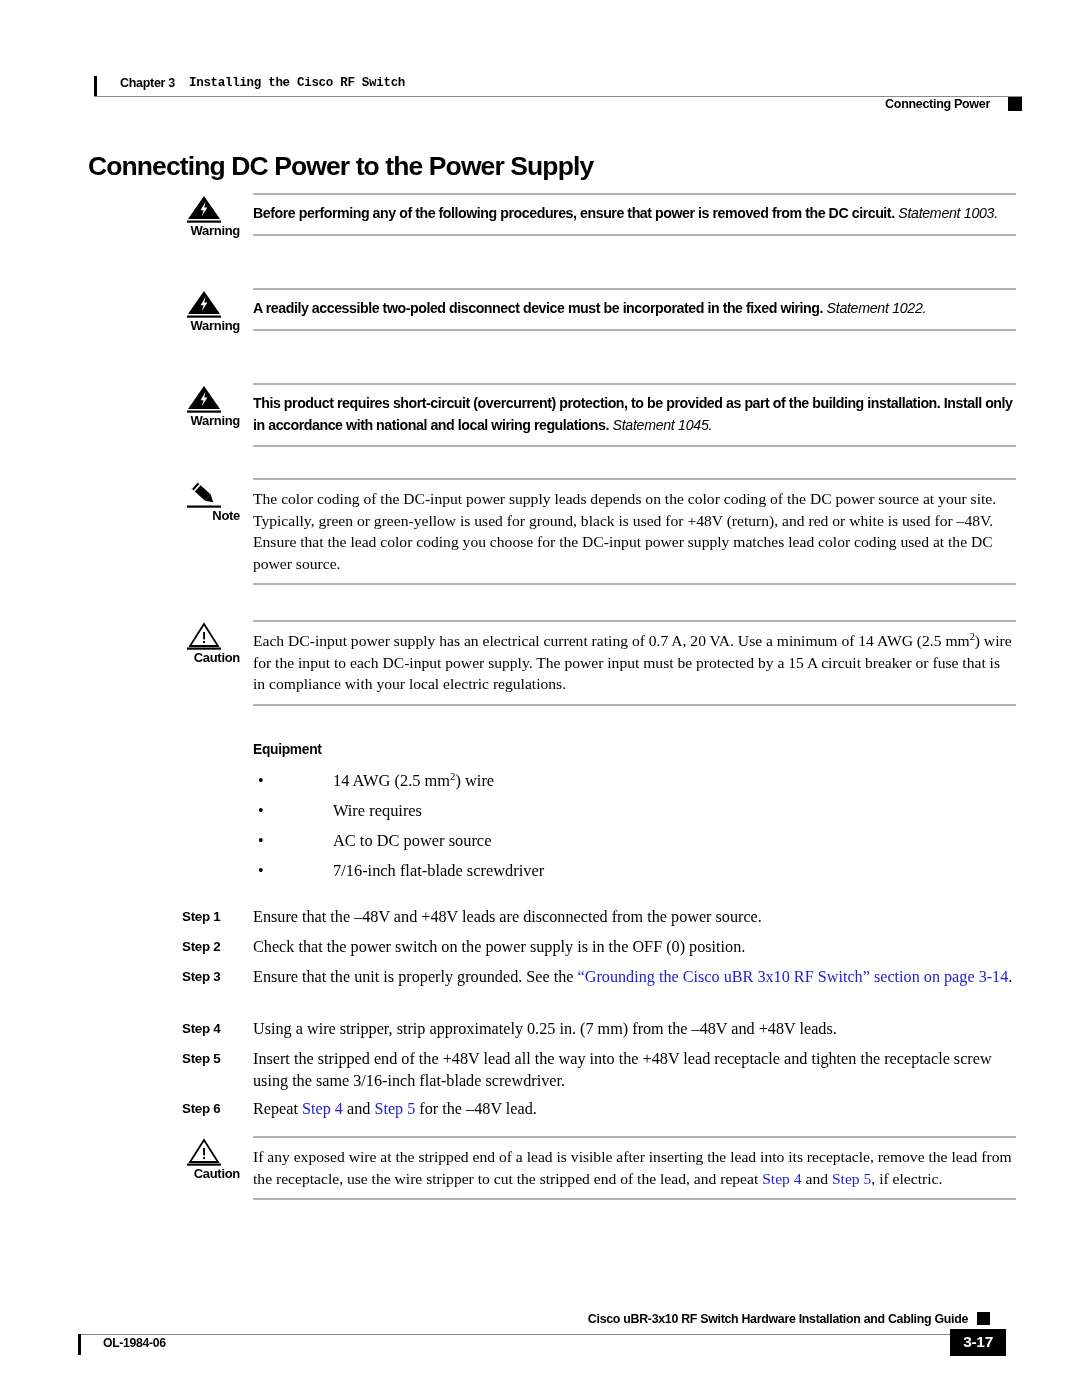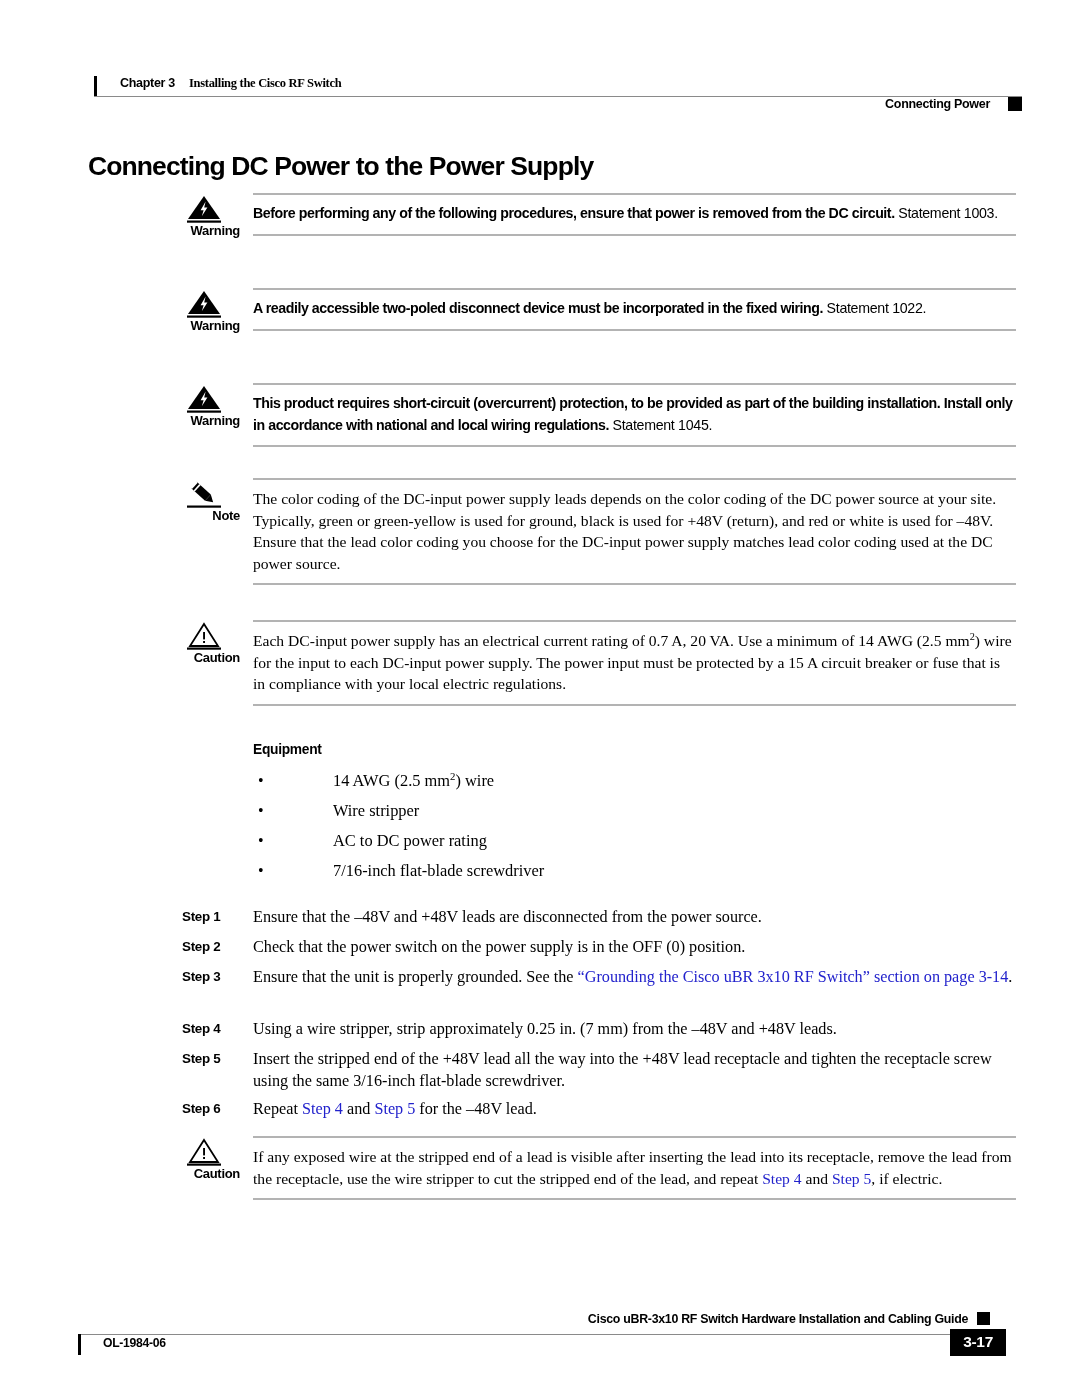--- a/index.html
+++ b/index.html
@@ -55,21 +55,21 @@
     font-family: "Liberation Sans", sans-serif;
     font-weight: bold;
     font-size: 12.5px;
     letter-spacing: -0.3px;
     white-space: nowrap;
   }
   .header-chaptertitle {
     position: absolute;
     left: 95px;
     top: 6px;
-    font-family: Liberation Serif, serif;
+    font-family: Liberation Mono, monospace;
     font-weight: bold;
     font-size: 12.5px;
     letter-spacing: -0.3px;
     white-space: nowrap;
   }
   .header-section {
     position: absolute;
     right: 32px;
     top: 27px;
     font-family: "Liberation Sans", sans-serif;
@@ -150,20 +150,21 @@
   }
   .admon-text .strong {
     font-family: "Liberation Sans", sans-serif;
     font-weight: bold;
     letter-spacing: -0.45px;
   }
   .admon-text .stmt {
     font-family: "Liberation Sans", sans-serif;
     font-weight: normal;
     letter-spacing: -0.3px;
+    font-style: italic;
   }
 
   sup.sq {
     font-size: 0.66em;
     vertical-align: super;
     line-height: 0;
   }
 
   
   .equipment-head {
@@ -403,25 +404,25 @@
   </div>
 
   <div class="equipment-head">Equipment</div>
   <div class="equip-list">
     <div class="equip-item">
       <span class="equip-bullet">•</span>
       <span class="equip-text"><span>14 AWG (2.5 mm</span><sup class="sq">2</sup><span>) wire</span></span>
     </div>
     <div class="equip-item">
       <span class="equip-bullet">•</span>
-      <span class="equip-text"><span>Wire stripper</span><sup class="sq"></sup><span></span></span>
+      <span class="equip-text"><span>Wire requires</span><sup class="sq"></sup><span></span></span>
     </div>
     <div class="equip-item">
       <span class="equip-bullet">•</span>
-      <span class="equip-text"><span>AC to DC power rating</span><sup class="sq"></sup><span></span></span>
+      <span class="equip-text"><span>AC to DC power source</span><sup class="sq"></sup><span></span></span>
     </div>
     <div class="equip-item">
       <span class="equip-bullet">•</span>
       <span class="equip-text"><span>7/16-inch flat-blade screwdriver</span><sup class="sq"></sup><span></span></span>
     </div>
   </div>
 
   <div class="step" style="top:906px;">
     <div class="step-label">Step 1</div>
     <div class="step-body"><span>Ensure that the –48V and +48V leads are disconnected from the power source.</span></div>

